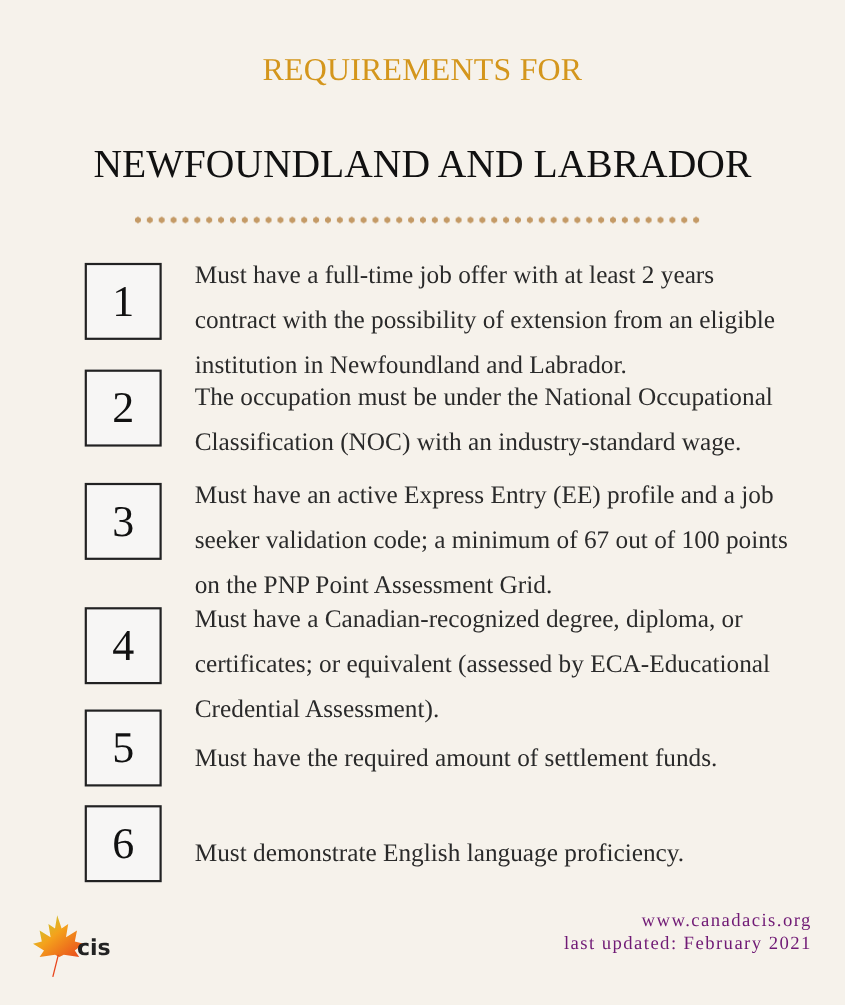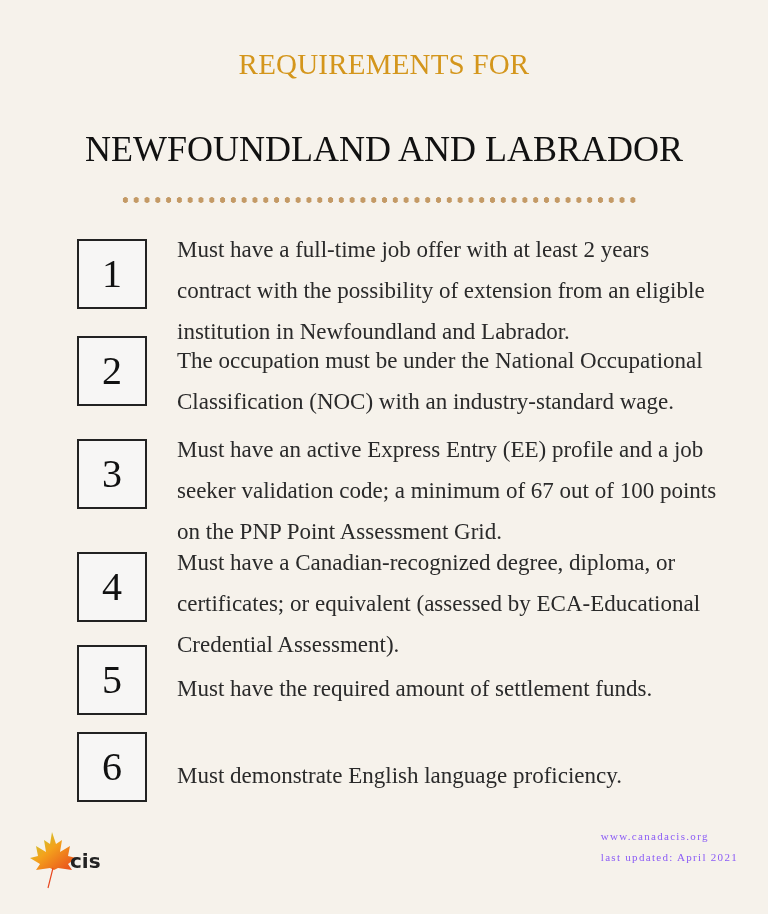--- a/index.html
+++ b/index.html
@@ -35,22 +35,22 @@
       background: #f7f6f5;
       font-size: 40px; text-align: center; line-height: 66px;
       color: #111;
     }
     .item-text {
       position: absolute; left: 177px; width: 540px;
       font-size: 23px; line-height: 41px; color: #2a2a2a;
     }
     .footer {
       position: absolute; right: 30px; top: 826px;
-      text-align: left; font-size: 11px; line-height: 21px;
-      letter-spacing: 1.3px; color: #8b5cf6;
+      text-align: right; font-size: 17px; line-height: 21px;
+      letter-spacing: 1.3px; color: #701a75;
     }
     .logo { position: absolute; left: 26px; top: 830px; width: 90px; height: 60px; text-align: right; }
   </style>
 </head>
 <body>
 
 <div class="title-top">REQUIREMENTS FOR</div>
 <div class="title-main">
   <div>NEWFOUNDLAND AND LABRADOR</div>
 </div>
@@ -91,14 +91,14 @@
       </linearGradient>
     </defs>
     <path d="M26 2 L30 14 L36 10 L34 22 L44 16 L42 26 L50 28 L42 34 L46 40 L32 38 L28 40 L24 38 L10 40 L14 34 L4 28 L12 26 L10 16 L20 22 L18 10 L24 14 Z" fill="url(#lg)"></path>
     <line x1="27" y1="38" x2="22" y2="58" stroke="#e8451c" stroke-width="1.2"></line>
     <text x="44" y="38" font-family="DejaVu Sans, sans-serif" font-weight="bold" font-size="20" fill="#222">cis</text>
   </svg>
 </div>
 
 <div class="footer">
   <div>www.canadacis.org</div>
-  <div>last updated: April 2021</div>
+  <div>last updated: February 2021</div>
 </div>
 
 </body></html>

